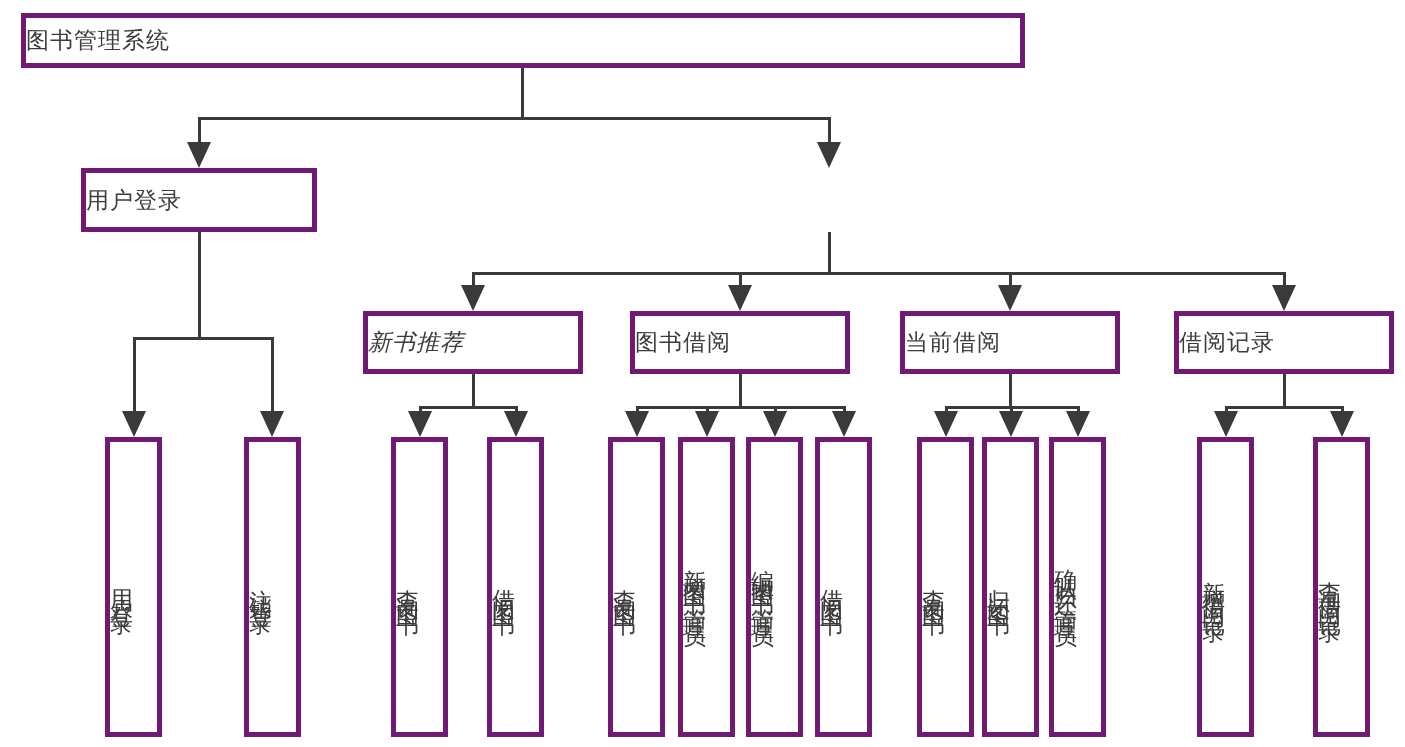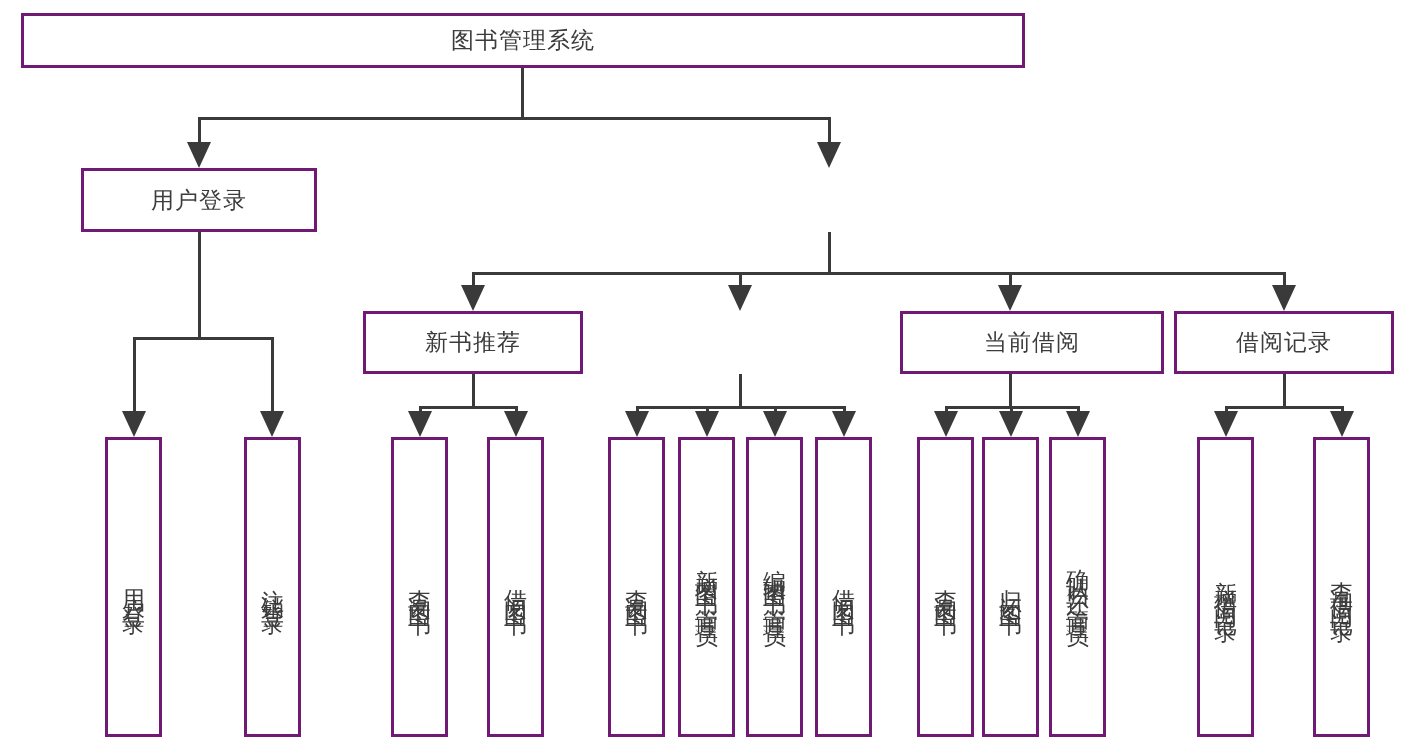--- a/index.html
+++ b/index.html
@@ -11,25 +11,24 @@
   .canvas {
     position: relative;
     width: 1405px;
     height: 747px;
     background: #ffffff;
     overflow: hidden;
   }
   .node {
     position: absolute;
     box-sizing: border-box;
-    border: 3px solid #701a75;
+    border: 5px solid #701a75;
     background: transparent;
     display: flex;
     align-items: center;
-    justify-content: center;
     z-index: 2;
   }
   .node .label {
     color: #3c3c3c;
     font-size: 23px;
     letter-spacing: 1px;
     white-space: nowrap;
   }
   .node .vtext {
     writing-mode: vertical-rl;
@@ -137,26 +136,29 @@
 
   <div class="node" style="left:21px; top:13px; width:1004px; height:55px;">
     <span class="label">图书管理系统</span>
   </div>
 
   <div class="node" style="left:81px; top:168px; width:236px; height:64px;">
     <span class="label">用户登录</span>
   </div>
 
 
-  <div class="node" style="left:363px; top:311px; width:220px; height:63px;">
+  <div class="node" style="left:363px; top:311px; width:220px; height:63px;font-style:italic;">
     <span class="label">新书推荐</span>
   </div>
 
-
-  <div class="node" style="left:900px; top:311px; width:264px; height:63px;">
+  <div class="node" style="left:630px; top:311px; width:220px; height:63px;">
+    <span class="label">图书借阅</span>
+  </div>
+
+  <div class="node" style="left:900px; top:311px; width:220px; height:63px;">
     <span class="label">当前借阅</span>
   </div>
 
   <div class="node" style="left:1174px; top:311px; width:220px; height:63px;">
     <span class="label">借阅记录</span>
   </div>
 
   <div class="node" style="left:105px; top:437px; width:57px; height:300px;">
     <span class="vtext">用户登录</span>
   </div>

